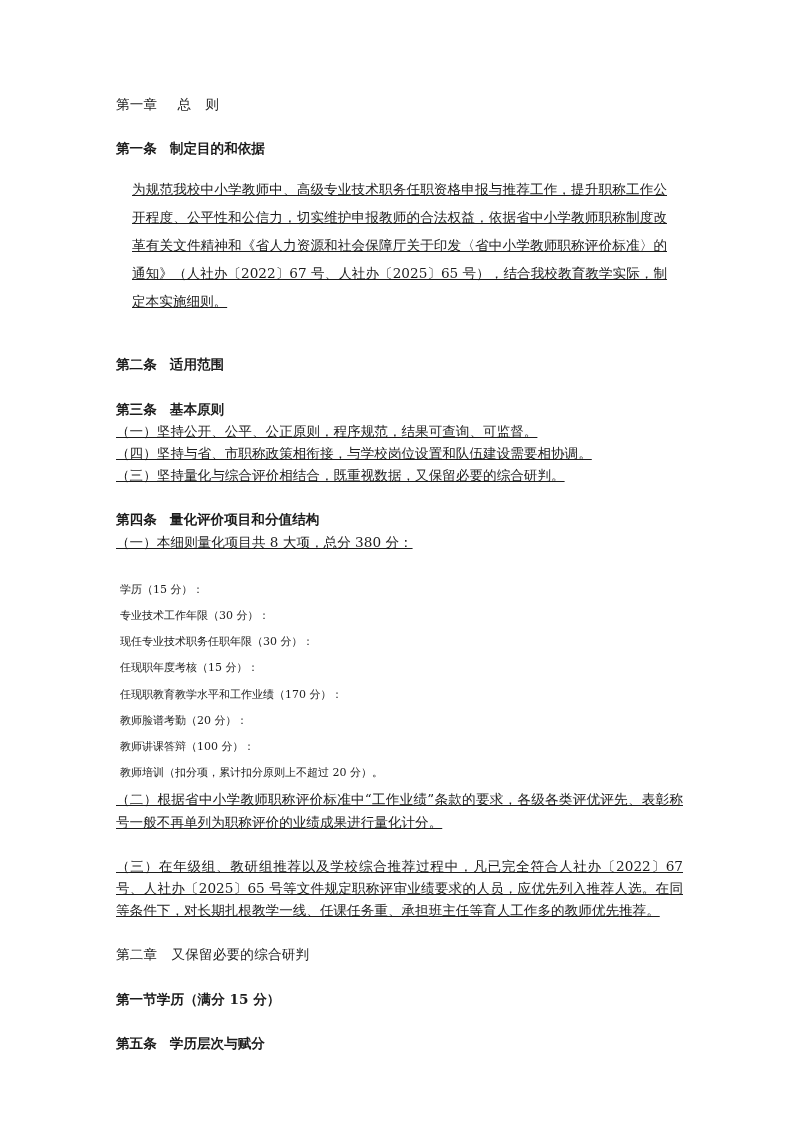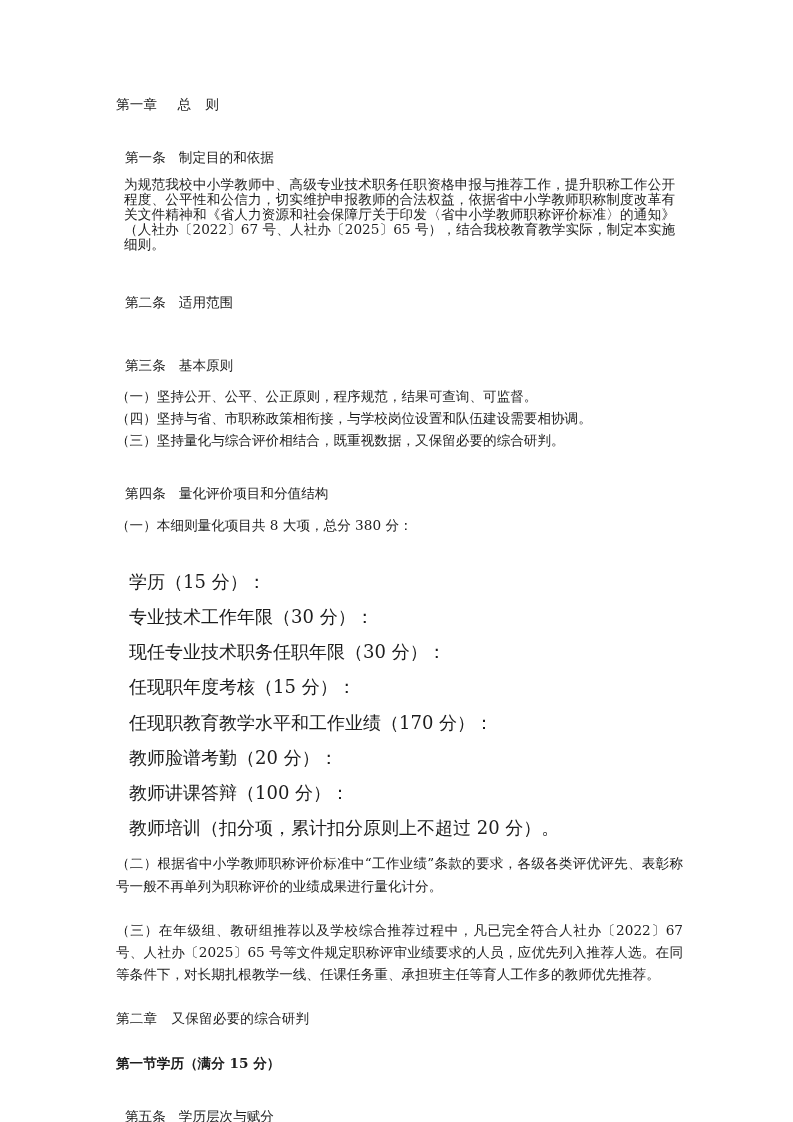--- a/index.html
+++ b/index.html
@@ -50,46 +50,48 @@
   }
   .section-title {
     font-size: 13.6px;
     line-height: 22.2px;
     margin: 0;
     font-weight: bold;
   }
   .article-head {
     font-size: 13.6px;
     line-height: 22.2px;
-    margin: 9px;
-    font-weight: normal;
+    margin: 0;
+    font-weight: bold;
   }
   .article-head .sp {
     display: inline-block;
     width: 13px;
   }
   p.para {
-    margin: 8px;
+    margin: 16px;
     font-size: 13.6px;
-    line-height: 15px;
+    line-height: 28px;
     text-align: justify;
     text-justify: inter-ideograph;
+    text-decoration: underline;
   }
   .score-line {
-    margin: 13px;
-    font-size: 18px;
+    margin: 4px;
+    font-size: 11px;
     line-height: 22.2px;
     white-space: nowrap;
   }
   .list-item {
     margin: 0;
     font-size: 13.6px;
     line-height: 22.2px;
     text-align: justify;
     text-justify: inter-ideograph;
+    text-decoration: underline;
   }
 </style>
 </head>
 <body>
 
 <div class="page">
   <div class="doc-body">
 
     <div class="chapter-title"><span>第一章</span><span class="sp-wide"></span><span>总</span><span class="sp"></span><span>则</span></div>
 

